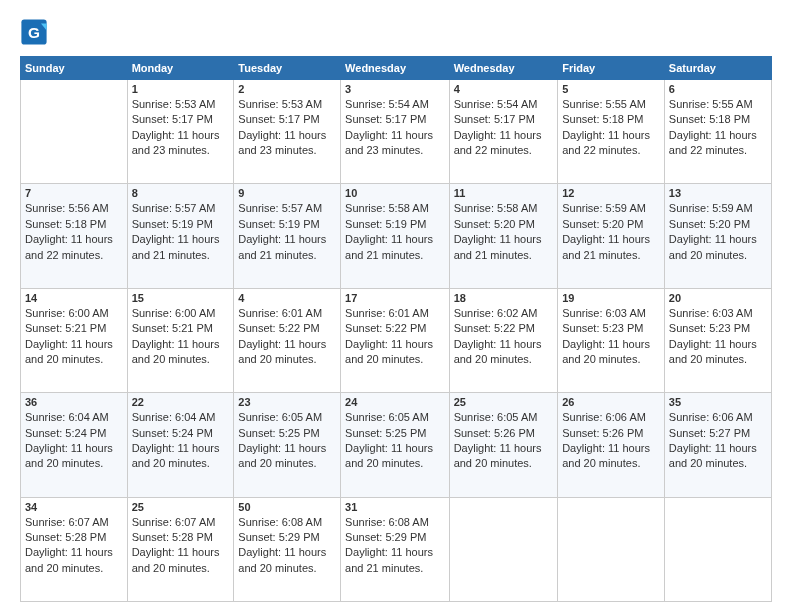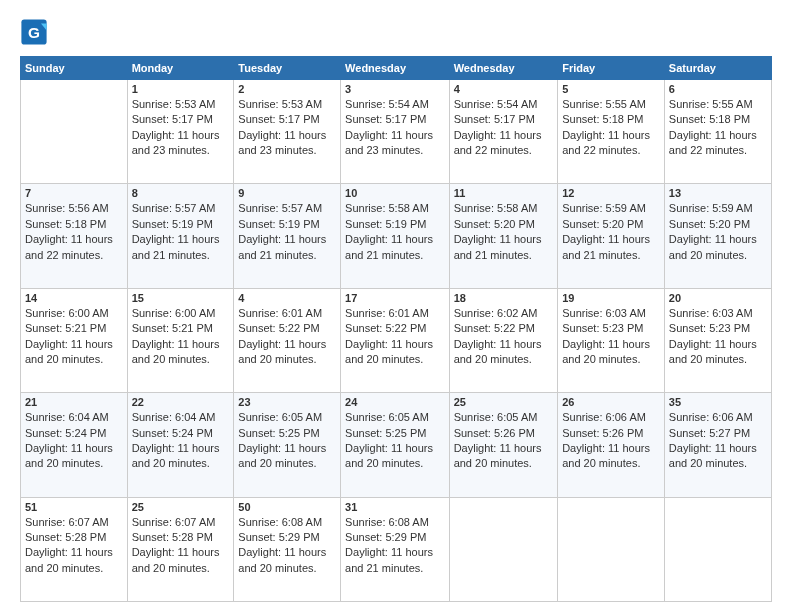--- a/index.html
+++ b/index.html
@@ -273,21 +273,21 @@
           <td>
             <span class="day-num">20</span>
             <div class="cell-info" style="white-space: pre-line;">Sunrise: 6:03 AM
 Sunset: 5:23 PM
 Daylight: 11 hours
 and 20 minutes.</div>
           </td>
         </tr>
         <tr>
           <td>
-            <span class="day-num">21</span>
+            <span class="day-num">36</span>
             <div class="cell-info" style="white-space: pre-line;">Sunrise: 6:04 AM
 Sunset: 5:24 PM
 Daylight: 11 hours
 and 20 minutes.</div>
           </td>
           <td>
             <span class="day-num">22</span>
             <div class="cell-info" style="white-space: pre-line;">Sunrise: 6:04 AM
 Sunset: 5:24 PM
 Daylight: 11 hours
@@ -324,21 +324,21 @@
           <td>
             <span class="day-num">35</span>
             <div class="cell-info" style="white-space: pre-line;">Sunrise: 6:06 AM
 Sunset: 5:27 PM
 Daylight: 11 hours
 and 20 minutes.</div>
           </td>
         </tr>
         <tr>
           <td>
-            <span class="day-num">51</span>
+            <span class="day-num">34</span>
             <div class="cell-info" style="white-space: pre-line;">Sunrise: 6:07 AM
 Sunset: 5:28 PM
 Daylight: 11 hours
 and 20 minutes.</div>
           </td>
           <td>
             <span class="day-num">25</span>
             <div class="cell-info" style="white-space: pre-line;">Sunrise: 6:07 AM
 Sunset: 5:28 PM
 Daylight: 11 hours

